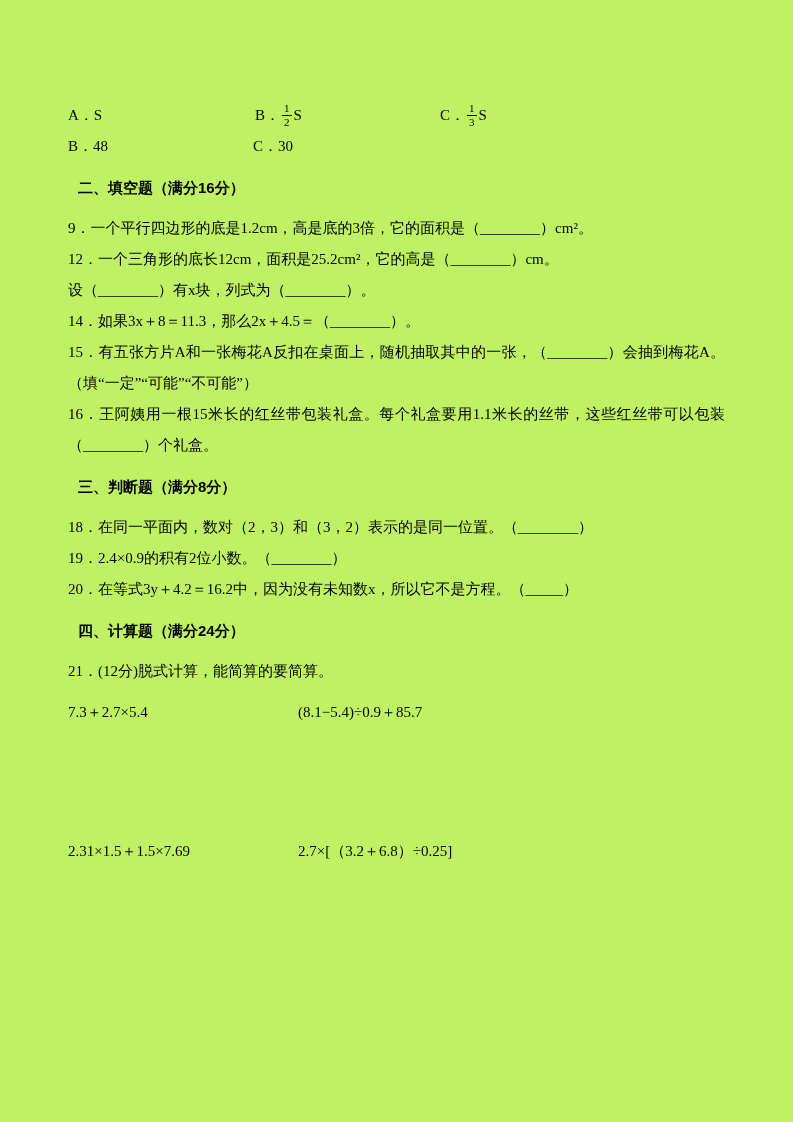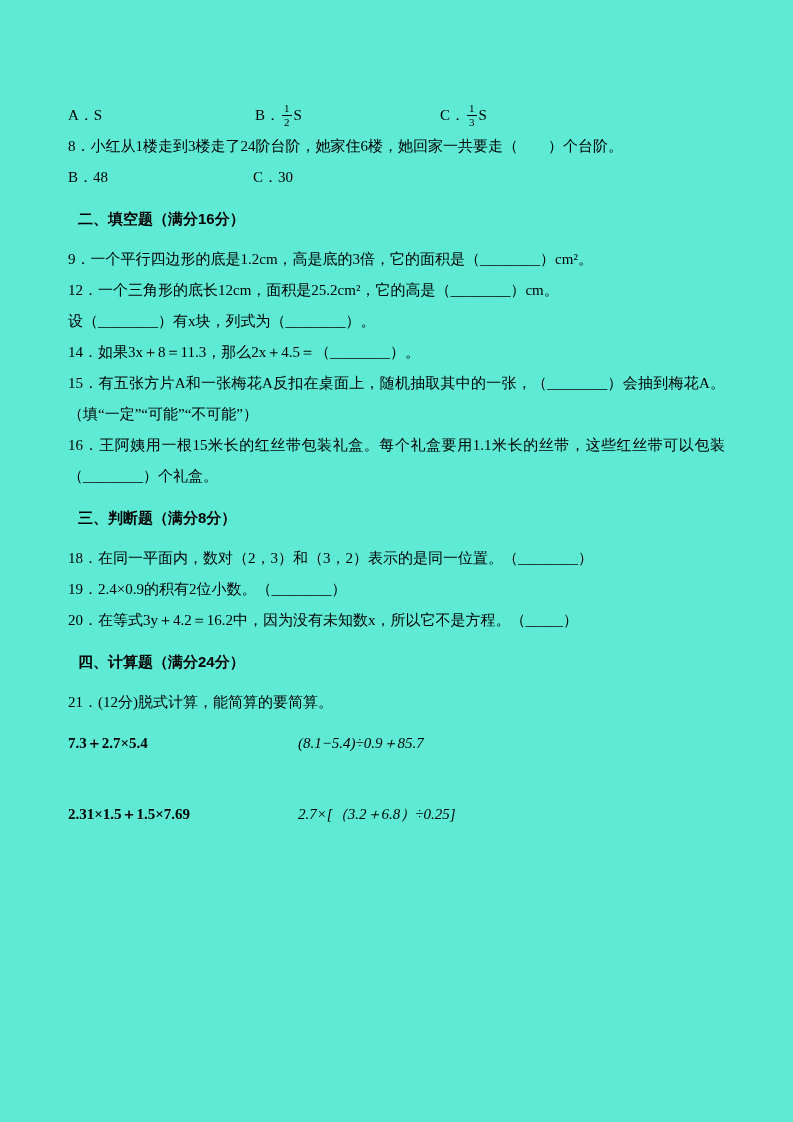--- a/index.html
+++ b/index.html
@@ -4,21 +4,21 @@
 <style>
   html, body {
     margin: 0;
     padding: 0;
     background: #ffffff;
   }
   .page {
     position: relative;
     width: 793px;
     height: 1122px;
-    background: #5eead4;
+    background: #bef264;
     overflow: hidden;
     font-family: "Liberation Serif", "DejaVu Serif", serif;
     font-size: 15px;
     color: #000000;
   }
   .content {
     padding: 100px 68px 0 68px;
   }
   .line {
     margin: 0;
@@ -58,24 +58,24 @@
     padding: 0 2px;
   }
   .frac .den {
     padding: 0 2px;
   }
   .calc-row {
     display: flex;
     line-height: 31px;
     margin: 0;
   }
-  .calc-row .calc-left { width: 230px; font-weight: bold; }
-  .calc-row .calc-right { flex: 1; font-style: italic; }
+  .calc-row .calc-left { width: 230px; }
+  .calc-row .calc-right { flex: 1; }
   .calc-row1 { margin-top: 10px; }
-  .calc-row2 { margin-top: 40px; }
+  .calc-row2 { margin-top: 108px; }
 </style>
 </head>
 <body>
 
 <div class="page">
   <div class="content">
 
     <div class="options-row">
       <span class="opt-a opt">
         <span>A．S</span>
@@ -91,21 +91,20 @@
       <span class="opt-c opt">
         <span>C．</span>
         <span class="frac">
           <span class="num">1</span>
           <span class="den">3</span>
         </span>
         <span>S</span>
       </span>
     </div>
 
-    <p class="line">8．小红从1楼走到3楼走了24阶台阶，她家住6楼，她回家一共要走（　　）个台阶。</p>
     <div class="options-row">
       <span class="opt-b">B．48</span>
       <span class="opt-c">C．30</span>
     </div>
 
     <p class="heading">二、填空题（满分16分）</p>
     <p class="line">9．一个平行四边形的底是1.2cm，高是底的3倍，它的面积是（________）cm²。</p>
     <p class="line">12．一个三角形的底长12cm，面积是25.2cm²，它的高是（________）cm。</p>
     <p class="line">设（________）有x块，列式为（________）。</p>
     <p class="line">14．如果3x＋8＝11.3，那么2x＋4.5＝（________）。</p>

